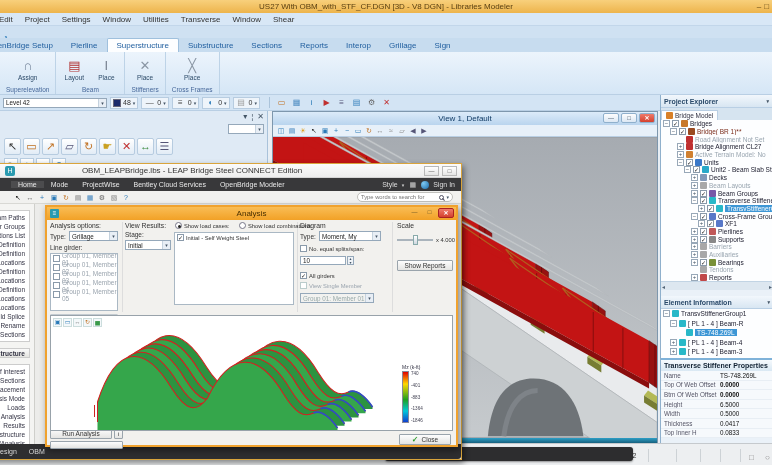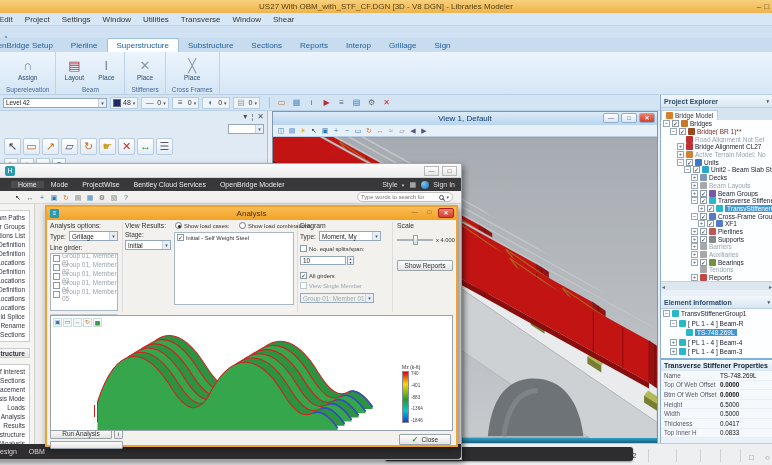--- a/index.html
+++ b/index.html
@@ -638,20 +638,21 @@
     <span class="seg" style="left:746px;display:flex;gap:5px">
         <span class="ic" style="color: rgb(136, 136, 136);">□</span>
         <span class="ic" style="color: rgb(136, 136, 136);">○</span>
       </span>
   </div>
   <div id="msgbar" class="abs"></div>
 
   <div id="leap" class="abs">
     <div id="ltitle">
       <span class="appic">H</span>
+      <span>OBM_LEAPBridge.lbs - LEAP Bridge Steel CONNECT Edition</span>
       <span class="winbtns">
         <span class="lwb">—</span>
         <span class="lwb">□</span>
       </span>
     </div>
     <div id="ldark">
       <span style="display:flex">
           <span class="ltab act">Home</span>
           <span class="ltab">Mode</span>
           <span class="ltab">ProjectWise</span>

